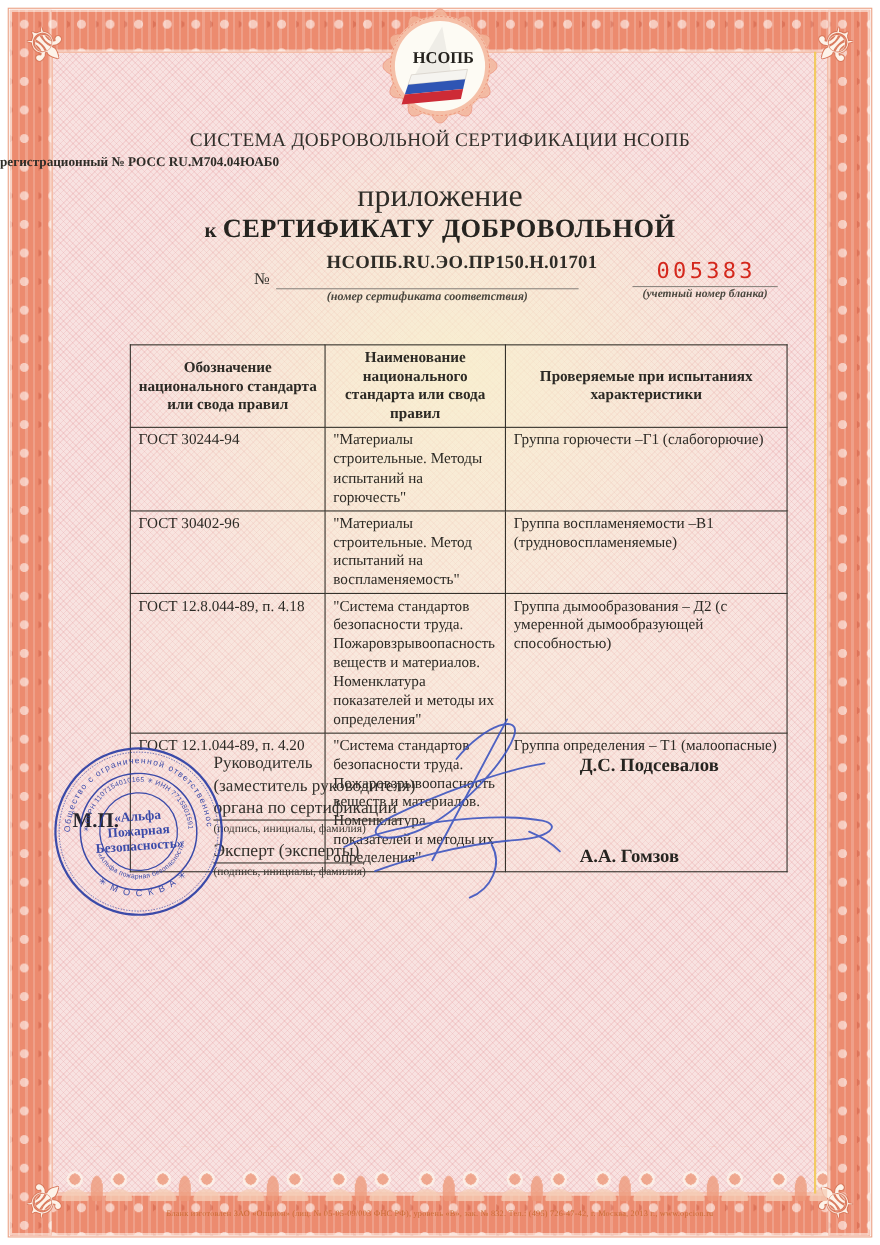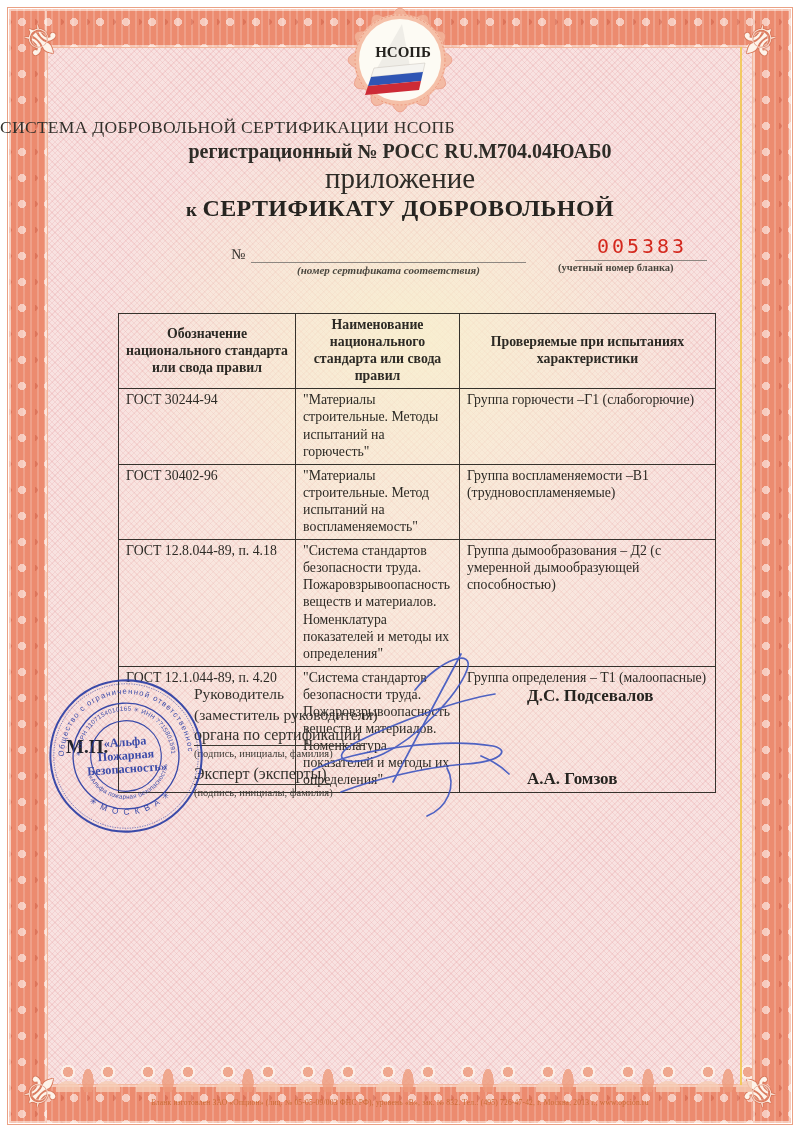--- a/index.html
+++ b/index.html
@@ -44,40 +44,40 @@
     background-image:
       radial-gradient(30px 22px at 20px 48px, #f6cdb6 40%, rgba(0,0,0,0) 42%),
       radial-gradient(30px 22px at 60px 48px, #f6cdb6 40%, rgba(0,0,0,0) 42%),
       radial-gradient(12px 28px at 40px 40px, #ee9b7c 46%, rgba(0,0,0,0) 48%),
       radial-gradient(circle 10px at 20px 30px, #ee9b7c 50%, #fdf4ec 52% 72%, rgba(0,0,0,0) 74%),
       radial-gradient(circle 10px at 60px 30px, #ee9b7c 50%, #fdf4ec 52% 72%, rgba(0,0,0,0) 74%);
     background-size:80px 50px;
   }
   
   .logo { position:absolute; left:345px; top:6px; width:110px; height:110px; }
-  .sys-line  { position:absolute; left:0; right:0; top:117px; text-align:left;
+  .sys-line  { position:absolute; left:0; right:0; top:117px; text-align:center;
     font-size:17.5px; letter-spacing:.3px; color:#32302b; }
-  .reg-line  { position:absolute; left:0; right:0; top:140px; text-align:center;
-    font-size:20px; font-weight:bold; color:#2e2c27; }
+  .reg-line  { position:absolute; left:0; right:0; top:140px; 
+    font-size:12px; font-weight:bold; color:#2e2c27; }
   .title-small { position:absolute; left:0; right:0; top:162px; text-align:center;
     font-size:29px; color:#2e2c27; }
   .title-main  { position:absolute; left:0; right:0; top:195px; text-align:center;
     font-size:24px; font-weight:bold; color:#262420; letter-spacing:.4px; }
   .title-main .prefix { font-size:19px; font-weight:bold; }
   .cert-number { position:absolute; left:125px; width:590px; top:229px; text-align:center;
     font-size:17px; font-weight:bold; color:#2e2c27; letter-spacing:.3px; }
   .num-sign  { position:absolute; left:231px; top:246px; font-size:15px; }
   .num-line  { position:absolute; left:251px; top:262px; width:275px; border-top:1px solid #8d8781; }
   .num-label { position:absolute; left:251px; top:264px; width:275px; text-align:center;
     font-style:italic; font-weight:bold; font-size:11px; color:#4a473f; }
   .serial      { position:absolute; left:573px; top:234px; width:138px; text-align:center;
     font-family:"DejaVu Sans Mono", monospace; font-size:20px; letter-spacing:3px; color:#d4281d; }
   .serial-line { position:absolute; left:575px; top:260px; width:132px; border-top:1px solid #8d8781; }
-  .serial-label{ position:absolute; left:558px; top:262px; width:166px; 
-    font-weight:bold; font-size:10.5px; color:#4a473f; }
+  .serial-label{ position:absolute; left:558px; top:262px; width:166px; text-align:center;
+    font-style:italic; font-weight:bold; font-size:10.5px; color:#4a473f; }
   
   table.spec { position:absolute; left:118px; top:313px; width:597px;
     border-collapse:collapse; table-layout:fixed; }
   table.spec th, table.spec td { border:1.6px solid #35322c; color:#2c2a25;
     font-size:13.8px; line-height:1.24; padding:2px 7px 4px 7px; }
   table.spec th { font-weight:bold; text-align:center; vertical-align:middle; height:44px; }
   table.spec td { text-align:left; vertical-align:top;margin-left:48px; }
   tr.r-small td { height:48px; }
   tr.r-big   td { height:92px; }
   
@@ -136,20 +136,21 @@
         <path d="M -29,17 L 23,12 L 21,21 L -32,26 Z" fill="#2f55b4"></path>
         <path d="M -32,26 L 21,21 L 19,30 L -35,35 Z" fill="#cd2b36"></path>
       </g>
     </g>
   </svg>
 
   <div class="sys-line">СИСТЕМА ДОБРОВОЛЬНОЙ СЕРТИФИКАЦИИ НСОПБ</div>
   <div class="reg-line">регистрационный № РОСС RU.М704.04ЮАБ0</div>
   <div class="title-small">приложение</div>
   <div class="title-main"><span class="prefix">к </span><span>СЕРТИФИКАТУ ДОБРОВОЛЬНОЙ</span></div>
+  <div class="cert-number">НСОПБ.RU.ЭО.ПР150.Н.01701</div>
 
   <div class="num-sign">№</div>
   <div class="num-line"></div>
   <div class="num-label">(номер сертификата соответствия)</div>
   <div class="serial">005383</div>
   <div class="serial-line"></div>
   <div class="serial-label">(учетный номер бланка)</div>
 
   <table class="spec">
     <colgroup>

